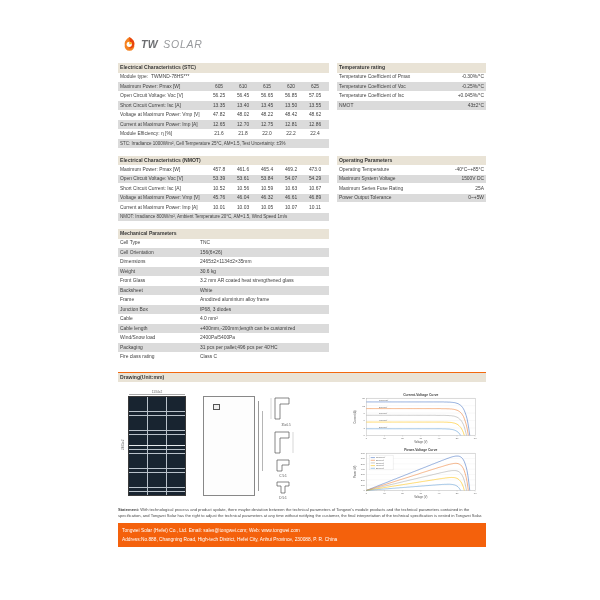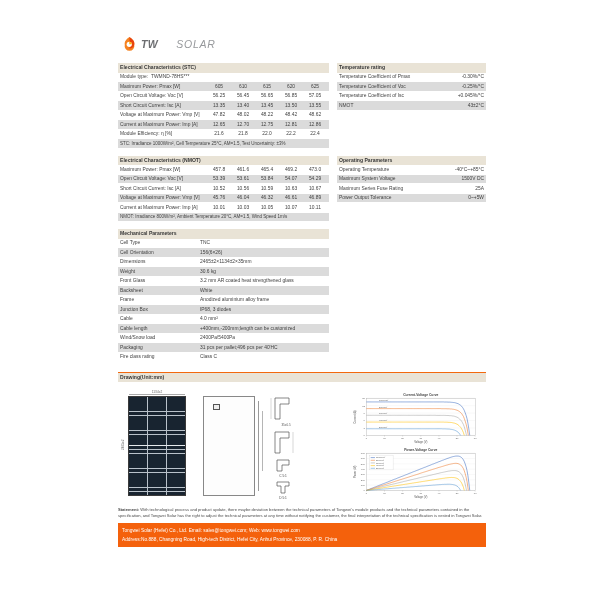--- a/index.html
+++ b/index.html
@@ -3,21 +3,21 @@
 <meta charset="utf-8">
 <style>
   *{box-sizing:border-box;margin:0;padding:0}
   html,body{width:600px;height:600px}
   body{font-family:"Liberation Sans",sans-serif;background:#fff;position:relative;overflow:hidden;color:#3f3f3f}
   .page{position:absolute;left:118px;top:36px;width:368px}
   
   .logo{display:flex;align-items:center;gap:4px;margin-bottom:12px;margin-left:4px}
   .logo-text{font-style:italic;font-size:10.5px;display:flex;align-items:flex-start}
   .tw{font-weight:bold;color:#6d6e71;letter-spacing:.4px}
-  .solar{color:#97999c;margin-left:18px;letter-spacing:.8px}
+  .solar{color:#97999c;margin-left:5px;letter-spacing:.8px}
   
   .cols{display:flex;gap:8px;align-items:flex-start}
   .col-l{width:211px;flex:none}
   .col-r{flex:1}
   .sec{margin-bottom:7px}
   .col-r .sec+.sec{margin-top:45px}
   .sec-head{height:9.5px;line-height:9.5px;background:#e9e3d6;font-weight:bold;font-size:5.1px;padding:0 2px;color:#383838}
   .tbody>div:nth-of-type(even){background:#dbdbdb}
   .row{display:flex;align-items:center;height:9.5px;font-size:4.9px;padding:0 2px;border-bottom:.5px solid #fff;white-space:nowrap}
   .lbl{flex:1;overflow:hidden}

